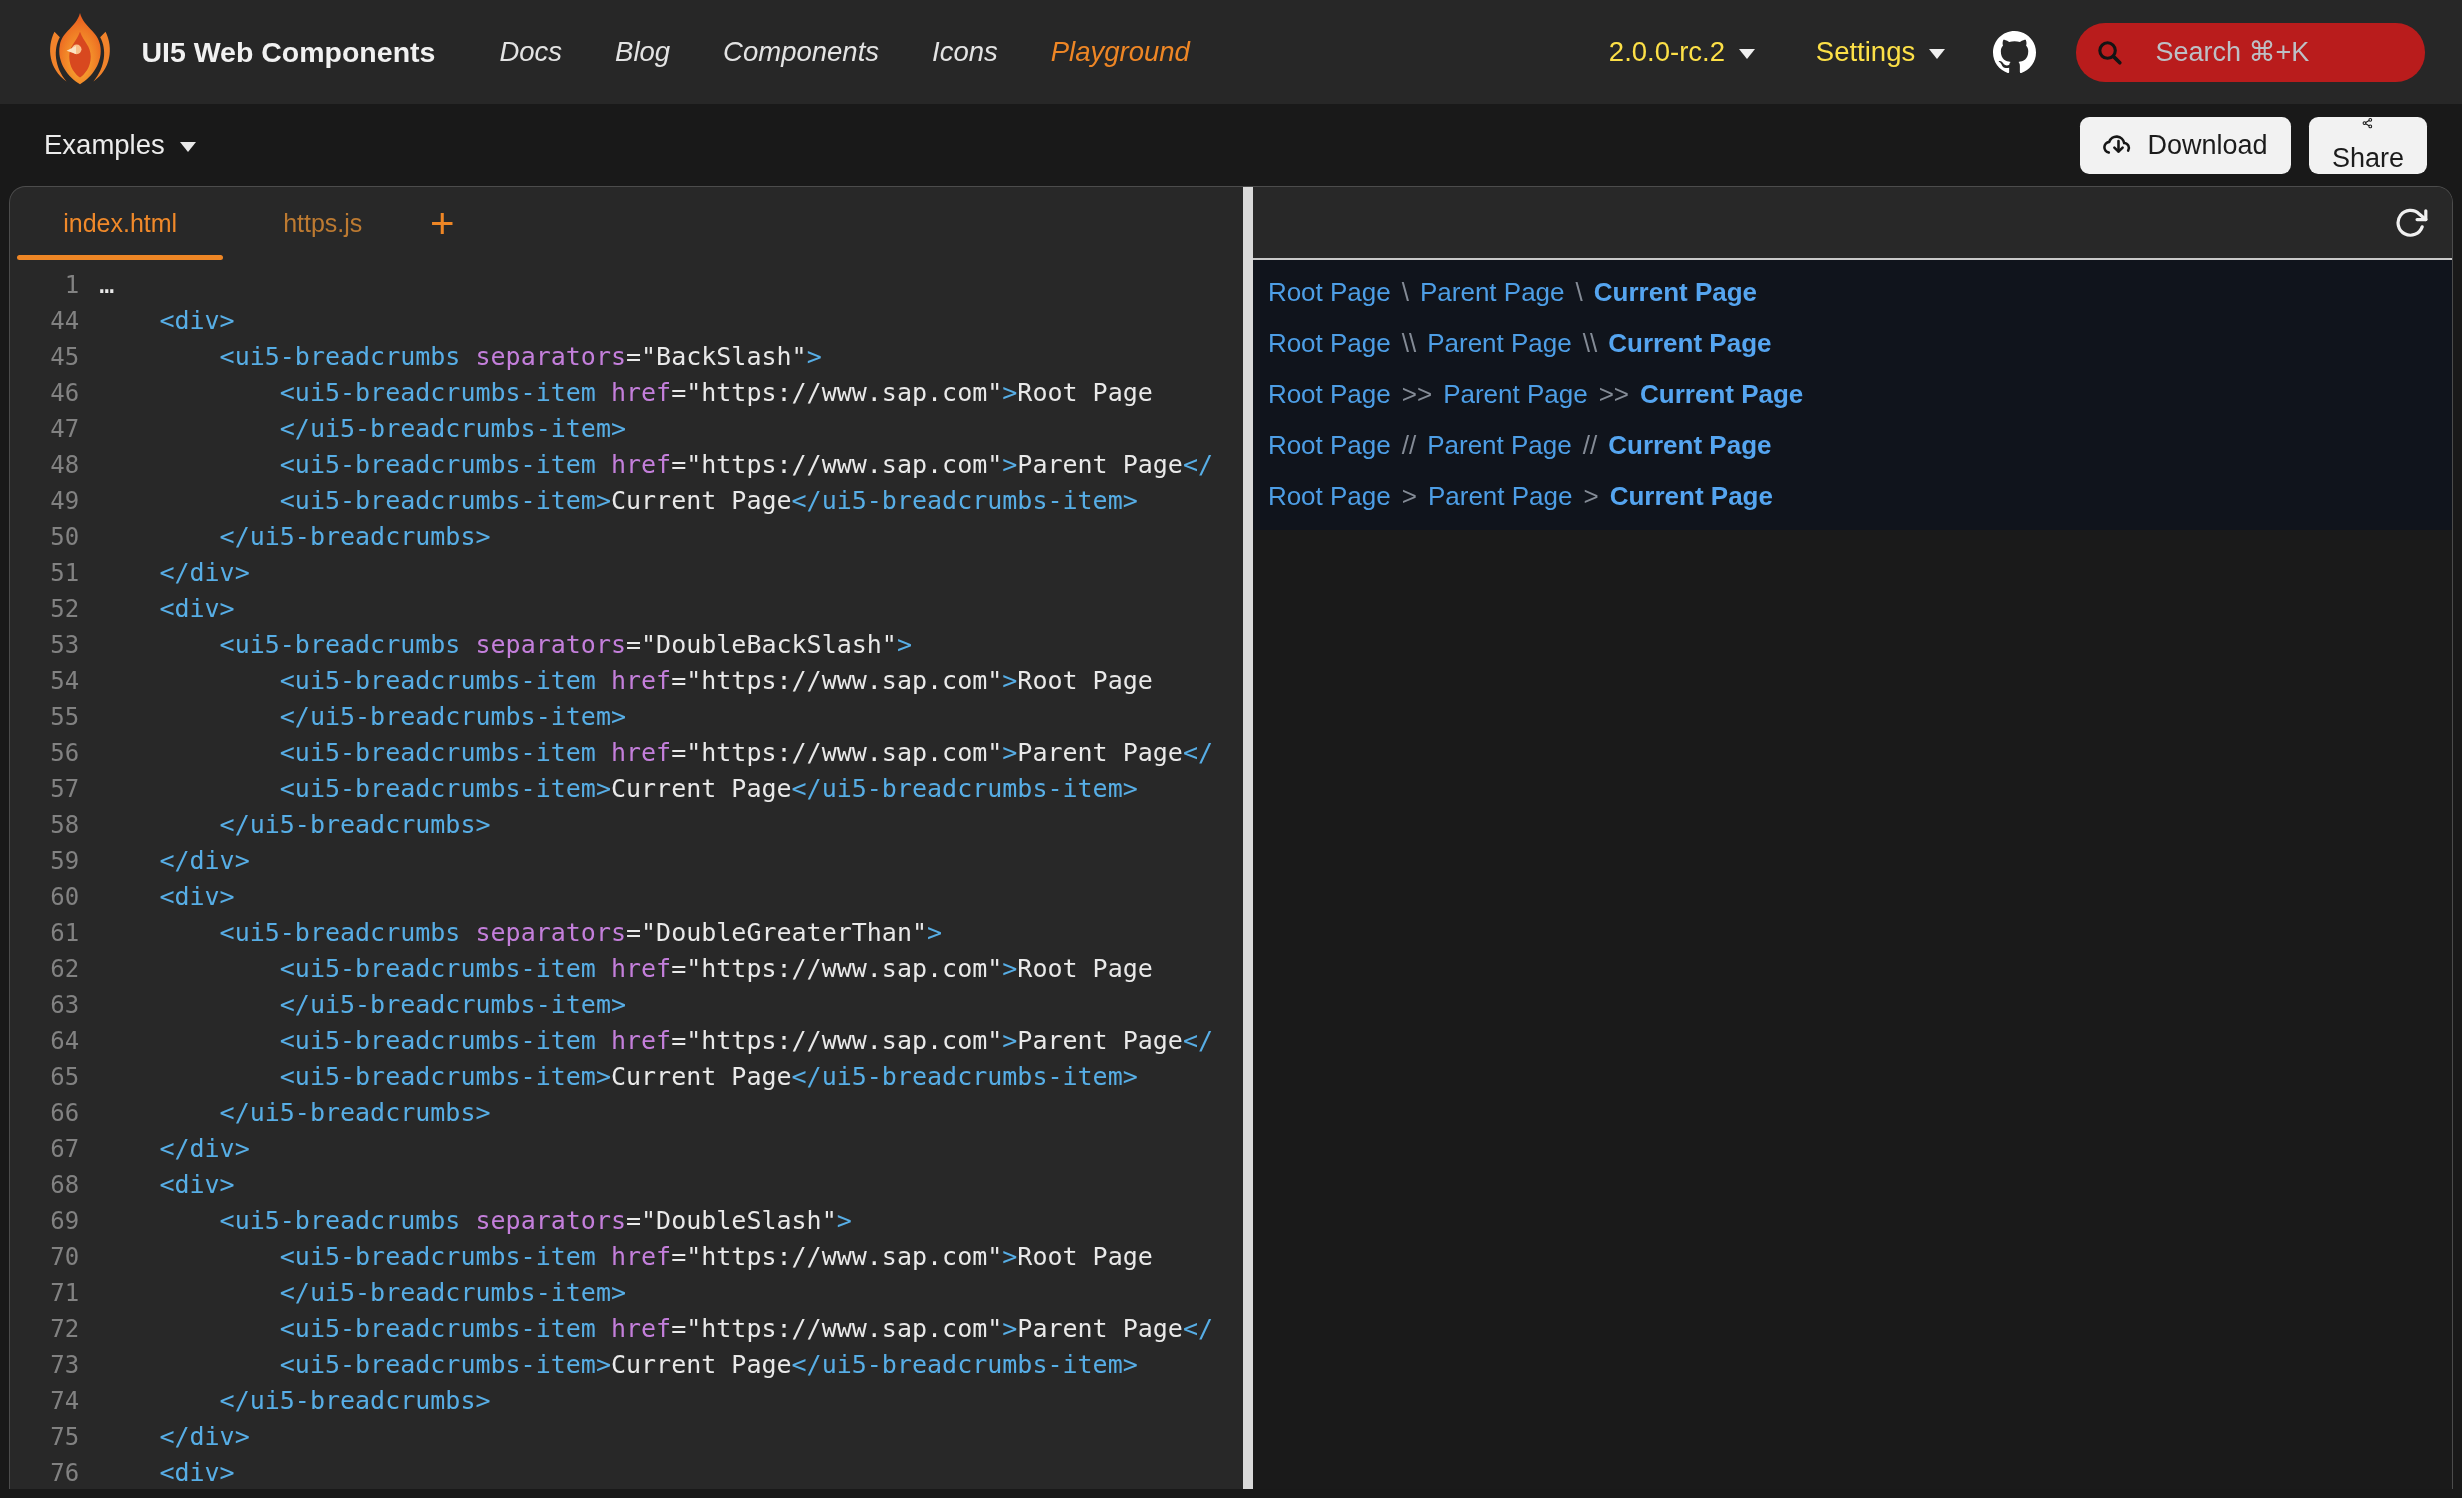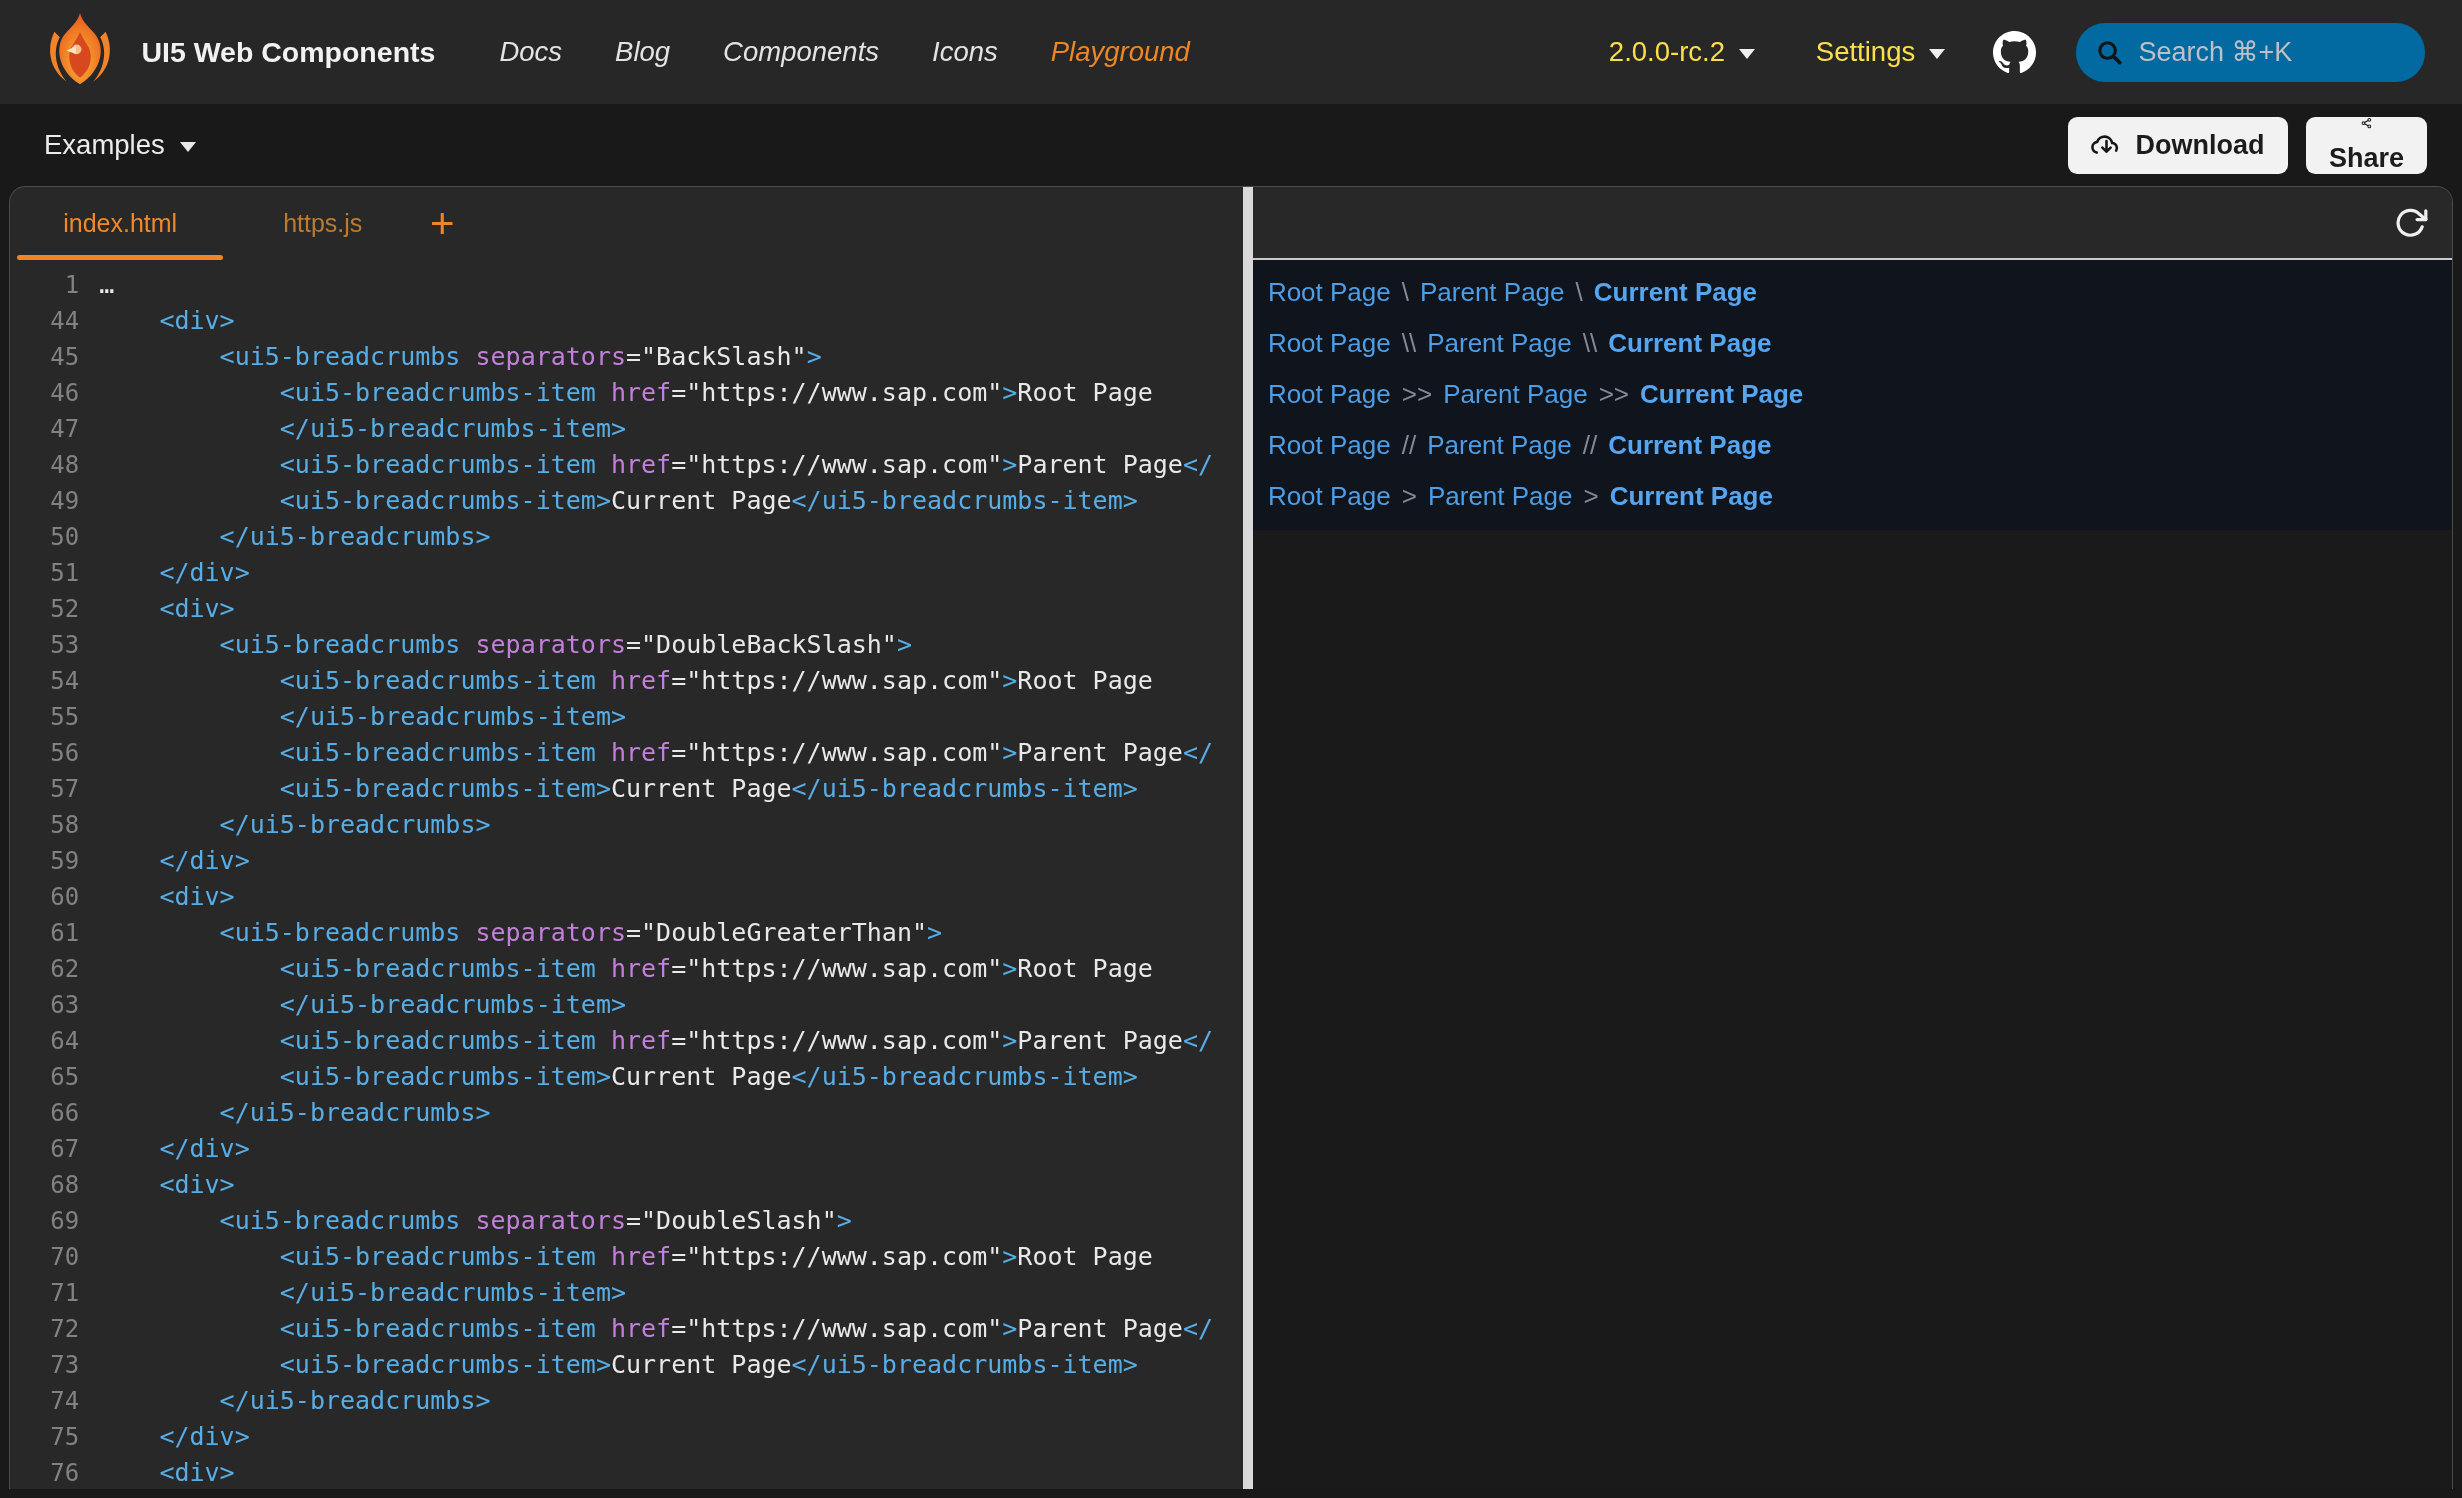--- a/index.html
+++ b/index.html
@@ -22,22 +22,22 @@
   .brand-title { font-size: 28.5px; font-weight: 700; color: #f1f1f1; margin-left: 18.4px; margin-right: 64px; white-space: nowrap; cursor: pointer; }
   .nav-links { display: flex; gap: 53px; font-size: 27.5px; color: #e3e3e3; }
   .navlink { cursor: pointer; white-space: nowrap; font-style: italic; }
   .navlink.active { color: var(--accent); }
   .spacer { flex: 1; }
   .menu { display: flex; align-items: center; gap: 13.8px; font-size: 27.5px; color: #fde047; cursor: pointer; white-space: nowrap; }
   .caret { width: 0; height: 0; border-left: 8.3px solid transparent; border-right: 8.3px solid transparent; border-top: 10px solid #efefef; margin-top: 4.6px; }
   .gh { width: 43px; height: 43px; margin-left: 48px; margin-right: 40px; cursor: pointer; flex: none; }
   .search {
     width: 349px; height: 59px; border-radius: 29px;
-    background: #0369a1; display: flex; align-items: center;
-    padding: 0 18.4px; gap: 11px; flex: none;
+    background: #b91c1c; display: flex; align-items: center;
+    padding: 0 18.4px; gap: 28px; flex: none;
   }
   .search svg { flex: none; }
   .search input {
     background: transparent; border: none; outline: none;
     color: #d9dbdd; font-size: 27px; width: 100%;
     font-family: "Liberation Sans", "DejaVu Sans", sans-serif;
   }
   .search input::placeholder { color: #bdc0c5; opacity: 1; }
 
   .menu-version { margin-right: 61px; }
@@ -48,21 +48,21 @@
     height: 82px; background: #191919;
     display: flex; align-items: center;
     padding: 0 35px 0 44px;
   }
   .examples { font-size: 27.5px; color: #ececec; display: flex; align-items: center; gap: 15.6px; cursor: pointer; }
   .examples .caret { border-top-color: #e8e8e8; }
   .btn {
     height: 57px; background: #f2f2f2; color: #1c1c1c;
     border: none; border-radius: 9.2px;
     display: flex; align-items: center; gap: 13.8px;
-    padding: 0 23px; font-size: 27px; font-weight: 700;
+    padding: 0 23px; font-size: 27px; font-weight: 400;
     font-family: "Liberation Sans", "DejaVu Sans", sans-serif;
     cursor: pointer;
   }
   .btn-share { margin-left: 18.4px; flex-direction: column; }
 
   
   .panel {
     margin: 0 9.2px; height: 1303px;
     background: #282828;
     border: 1.8px solid #4c4c4c; border-bottom: none;

